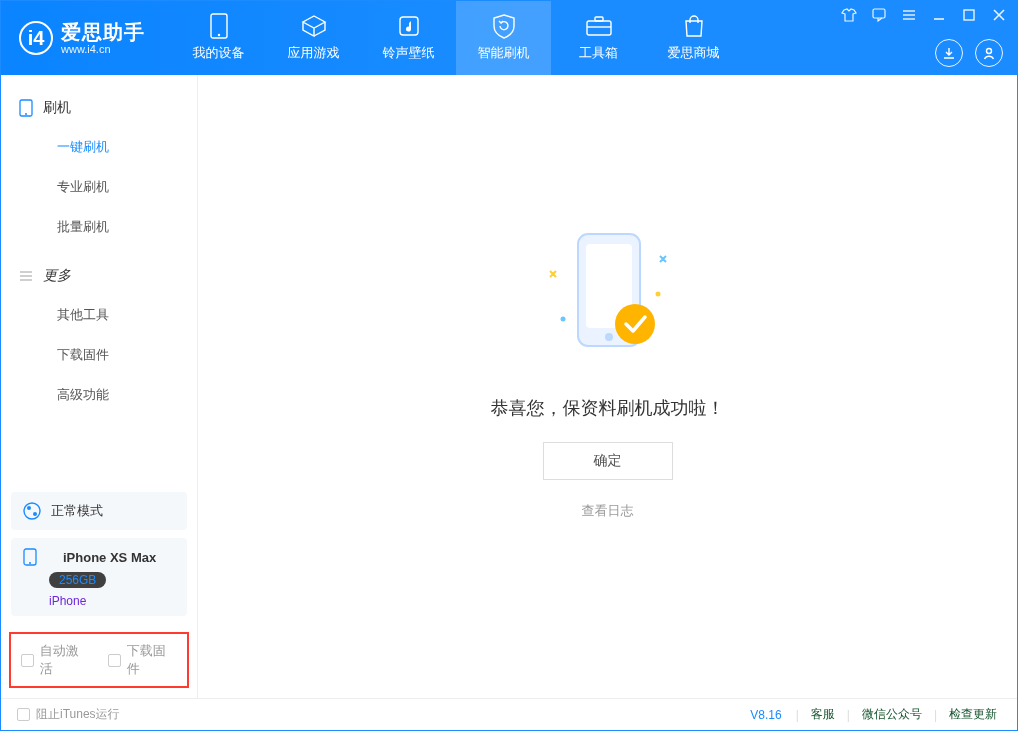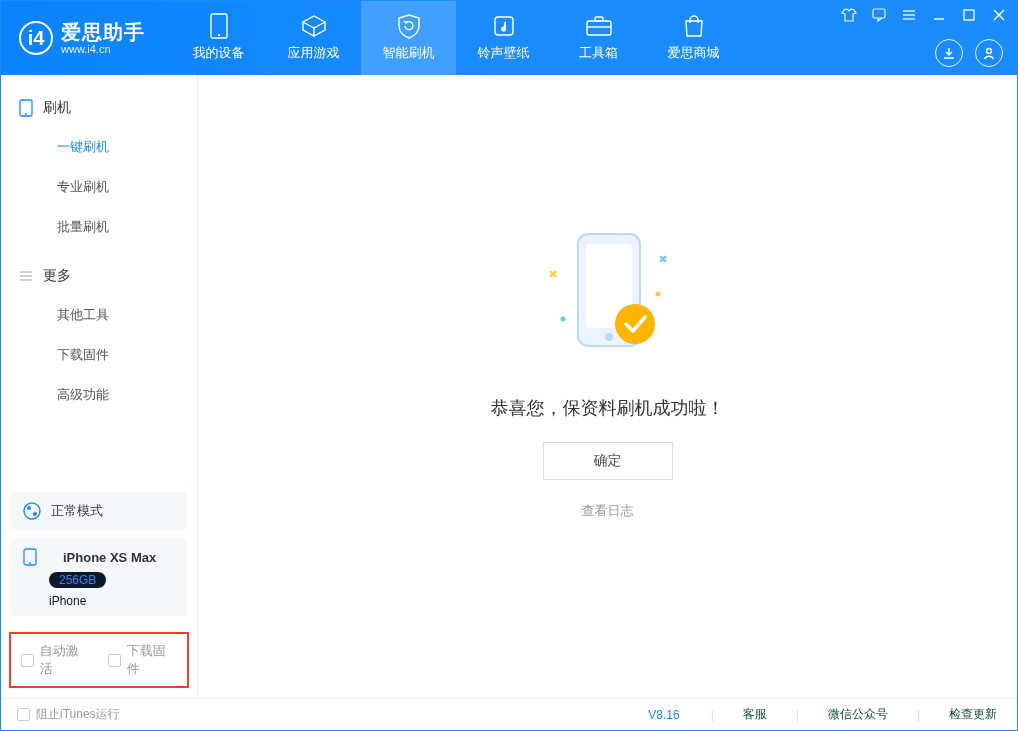--- a/index.html
+++ b/index.html
@@ -123,29 +123,29 @@
     display: flex;
     align-items: center;
     gap: 10px;
     font-size: 13px;
     color: #333;
   }
   .device-box { flex-direction: column; align-items: flex-start; gap: 4px; padding: 10px 12px 8px 12px; }
   .device-box .row1 { display:flex; align-items:center; gap:26px; font-weight:bold; }
   .device-storage {
     display:inline-block;
-    background:#0f172a;
+    background:#404040;
     color:#1a8cff;
     border-radius:10px;
     padding:1px 10px;
     font-size:12px;
     margin-left:26px;
     margin-top:2px;
   }
-  .device-sub { color:#0f172a; font-size:12px; margin-left:26px; margin-top:2px; }
+  .device-sub { color:#6d28d9; font-size:12px; margin-left:26px; margin-top:2px; }
   .highlight-box {
     margin: 16px 8px 10px 8px;
     border: 2px solid #ff3b30;
     padding: 8px 10px;
     display: flex;
     gap: 18px;
     align-items: center;
     font-size: 13px;
     color: #999;
   }
@@ -172,21 +172,21 @@
   }
   .view-log { color:#999; font-size:13px; cursor:pointer; }
   .statusbar {
     height: 32px;
     border-top: 1px solid #eee;
     display:flex;
     align-items:center;
     padding: 0 16px;
     font-size:12px;
     color:#999;
-    gap:17px;
+    gap:0;
   }
   .statusbar .spacer { flex:1; }
   .status-link { color:#14532d; cursor:pointer; padding:0 4px; }
   .version { color:#1a8cff; margin-right:6px; }
   .divider { color:#ddd; margin:0 8px; }
   svg { display:block; }
 </style>
 </head>
 <body>
 
@@ -212,38 +212,38 @@
         <span>我的设备</span>
       </div>
       <div class="nav-tab">
         <span class="tab-icon">
           <svg width="26" height="24" viewBox="0 0 26 24">
               <path d="M13 2 L24 8 L13 14 L2 8 Z M2 8 V16 L13 22 V14 M24 8 V16 L13 22" fill="none" stroke="#fff" stroke-width="1.4"></path>
             </svg>
         </span>
         <span>应用游戏</span>
       </div>
+      <div class="nav-tab">
+        <span class="tab-icon">
+          <svg width="24" height="24" viewBox="0 0 24 24">
+              <rect x="3" y="3" width="18" height="18" rx="3" fill="none" stroke="#fff" stroke-width="1.4"></rect>
+              <path d="M14 7 V15 a2.5 2.5 0 1 1 -2 -2.4 V9 L14 7" fill="#fff"></path>
+            </svg>
+        </span>
+        <span>铃声壁纸</span>
+      </div>
       <div class="nav-tab active">
         <span class="tab-icon">
           <svg width="24" height="26" viewBox="0 0 24 26">
               <path d="M12 2 L22 5 V13 C22 19 17 23 12 25 C7 23 2 19 2 13 V5 Z" fill="none" stroke="#fff" stroke-width="1.4"></path>
               <path d="M8 13 a4 4 0 1 0 1 -3" fill="none" stroke="#fff" stroke-width="1.4"></path>
               <path d="M7 8 L9 10 L11 8" fill="none" stroke="#fff" stroke-width="1.4"></path>
             </svg>
         </span>
         <span>智能刷机</span>
-      </div>
-      <div class="nav-tab">
-        <span class="tab-icon">
-          <svg width="24" height="24" viewBox="0 0 24 24">
-              <rect x="3" y="3" width="18" height="18" rx="3" fill="none" stroke="#fff" stroke-width="1.4"></rect>
-              <path d="M14 7 V15 a2.5 2.5 0 1 1 -2 -2.4 V9 L14 7" fill="#fff"></path>
-            </svg>
-        </span>
-        <span>铃声壁纸</span>
       </div>
       <div class="nav-tab">
         <span class="tab-icon">
           <svg width="28" height="22" viewBox="0 0 28 22">
               <rect x="2" y="6" width="24" height="14" rx="2" fill="none" stroke="#fff" stroke-width="1.4"></rect>
               <rect x="10" y="2" width="8" height="4" rx="1" fill="none" stroke="#fff" stroke-width="1.4"></rect>
               <line x1="2" y1="12" x2="26" y2="12" stroke="#fff" stroke-width="1.4"></line>
             </svg>
         </span>
         <span>工具箱</span>
@@ -317,21 +317,21 @@
         <svg width="14" height="18" viewBox="0 0 14 18">
             <rect x="1" y="1" width="12" height="16" rx="1.5" fill="none" stroke="#1a8cff" stroke-width="1.3"></rect>
             <circle cx="7" cy="15" r="1" fill="#1a8cff"></circle>
           </svg>
         <span>刷机</span>
       </div>
       <div class="side-item active">一键刷机</div>
       <div class="side-item">专业刷机</div>
       <div class="side-item">批量刷机</div>
 
-      <div class="side-section-header" style="margin-top:10px;">
+      <div class="side-section-header" style="margin-top:10px;font-style:italic;">
         <svg width="14" height="12" viewBox="0 0 14 12">
             <line x1="1" y1="2" x2="13" y2="2" stroke="#bbb" stroke-width="1.4"></line>
             <line x1="1" y1="6" x2="13" y2="6" stroke="#bbb" stroke-width="1.4"></line>
             <line x1="1" y1="10" x2="13" y2="10" stroke="#bbb" stroke-width="1.4"></line>
           </svg>
         <span>更多</span>
       </div>
       <div class="side-item">其他工具</div>
       <div class="side-item">下载固件</div>
       <div class="side-item">高级功能</div>

